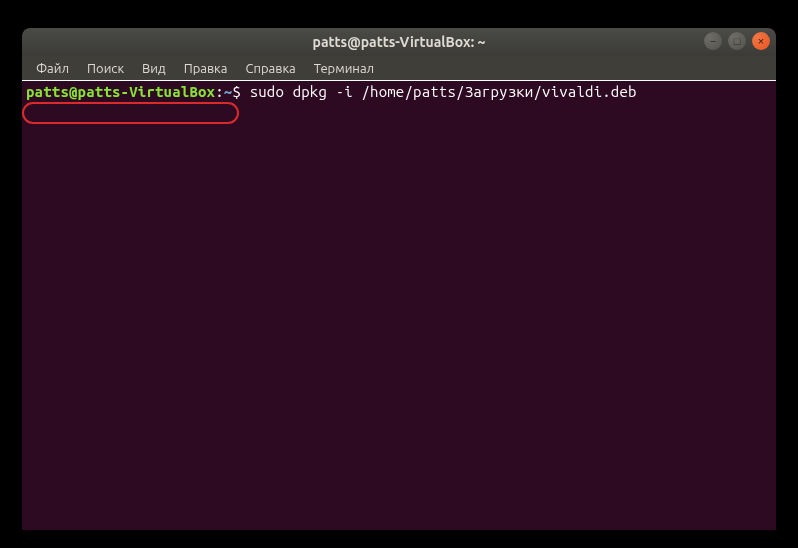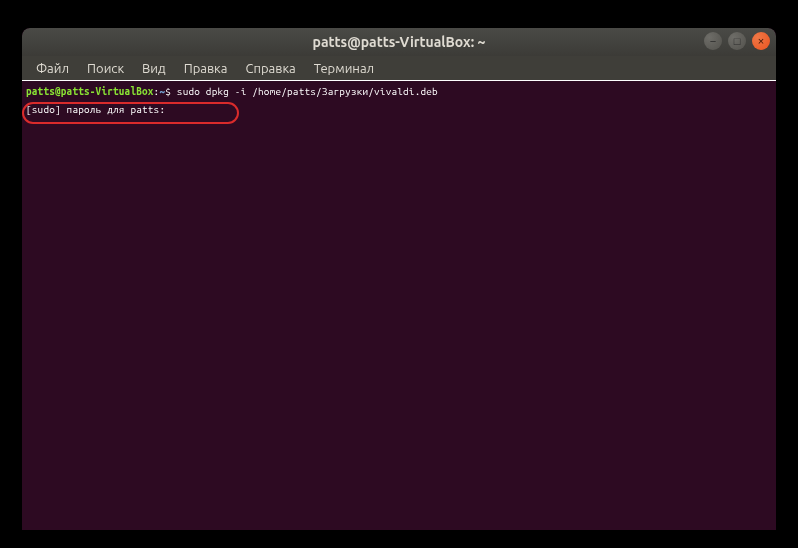--- a/index.html
+++ b/index.html
@@ -83,21 +83,21 @@
       color: #dfdbd2;
       font-family: "Ubuntu", sans-serif;
       font-size: 13px;
       padding: 2px 8px;
       cursor: pointer;
     }
     .terminal-body {
       background: #2d0a22;
       padding: 2px 4px;
       height: calc(100% - 53px);
-      font-size: 10px;
+      font-size: 15px;
       line-height: 18px;
       color: #ffffff;
       font-family: "Ubuntu Mono", "DejaVu Sans Mono", monospace;
       letter-spacing: 0.2px;
     }
     .prompt-user {
       color: #8ae234;
       font-weight: bold;
     }
     .prompt-colon {
@@ -154,17 +154,16 @@
     <span class="menu-item">Файл</span>
     <span class="menu-item">Поиск</span>
     <span class="menu-item">Вид</span>
     <span class="menu-item">Правка</span>
     <span class="menu-item">Справка</span>
     <span class="menu-item">Терминал</span>
   </div>
 
   <div class="terminal-body">
     <div class="terminal-line"><span class="prompt-user">patts@patts-VirtualBox</span><span class="prompt-colon">:</span><span class="prompt-path">~</span><span class="prompt-dollar">$</span><span class="cmd-text"> sudo dpkg -i /home/patts/Загрузки/vivaldi.deb</span></div>
-    <div class="terminal-line"><span class="line2">[sudo] пароль для patts: </span></div>
   </div>
 </div>
 
 <div class="highlight-box"></div>
 
 </body></html>

